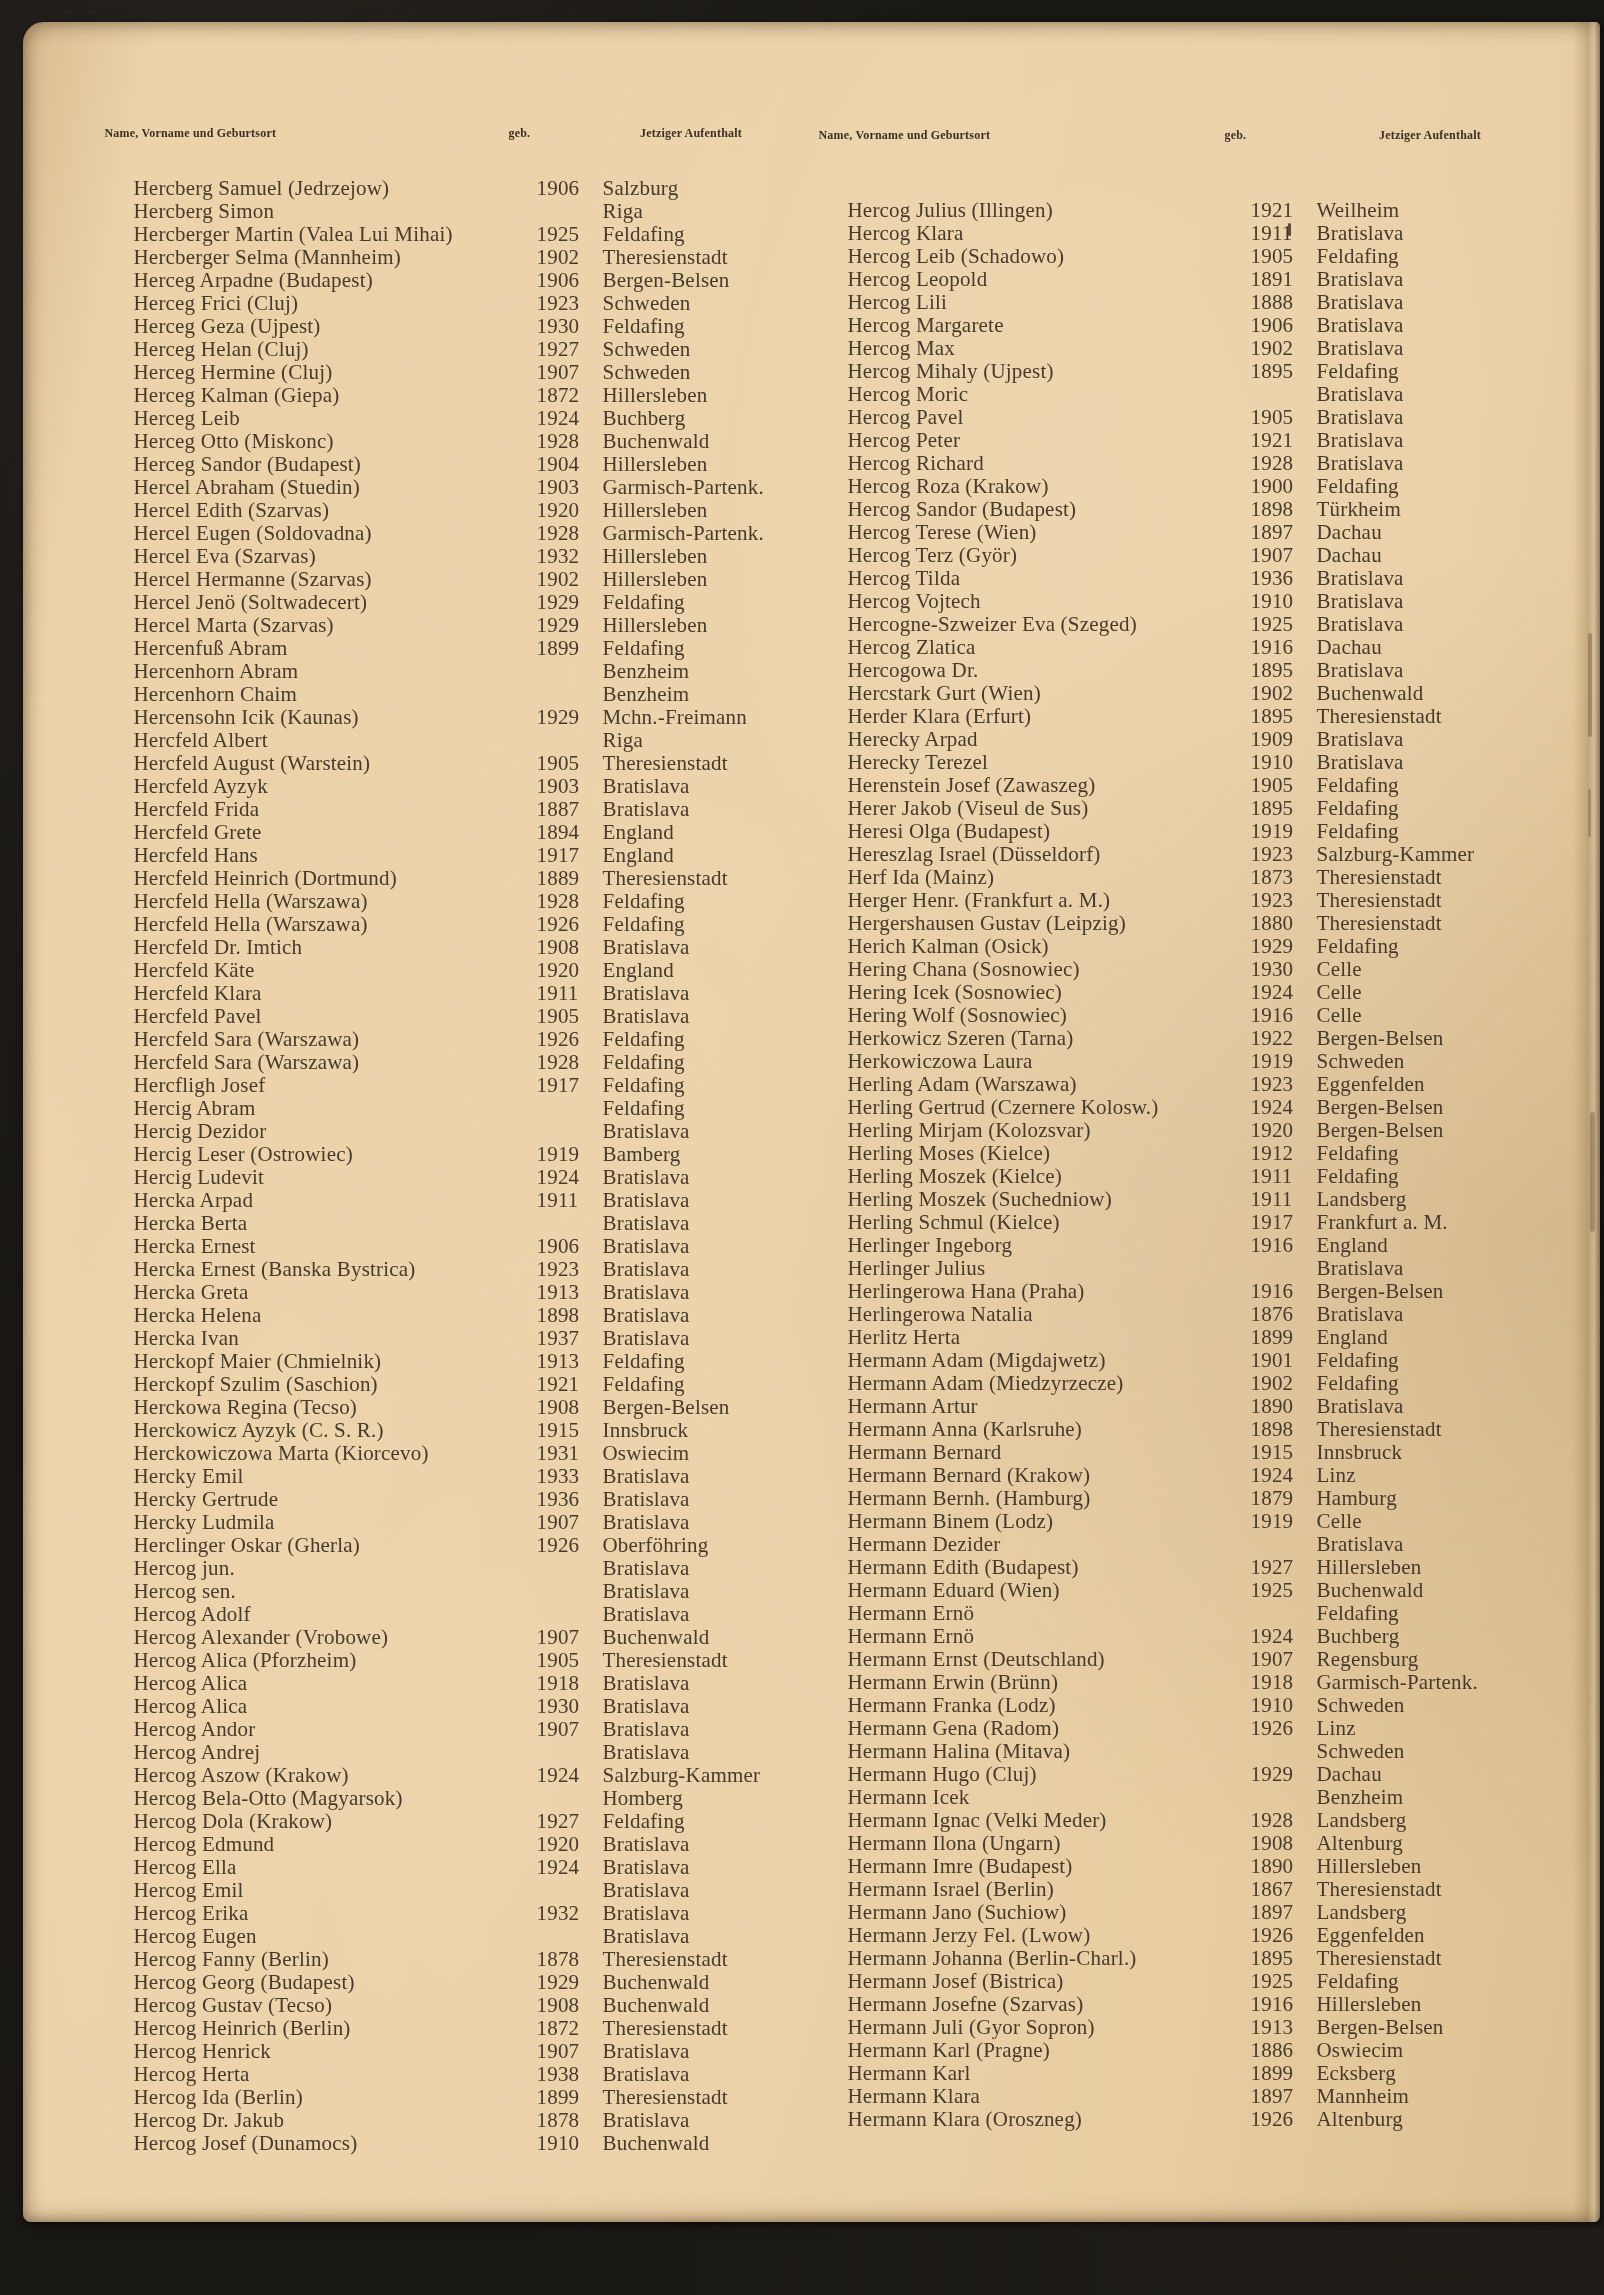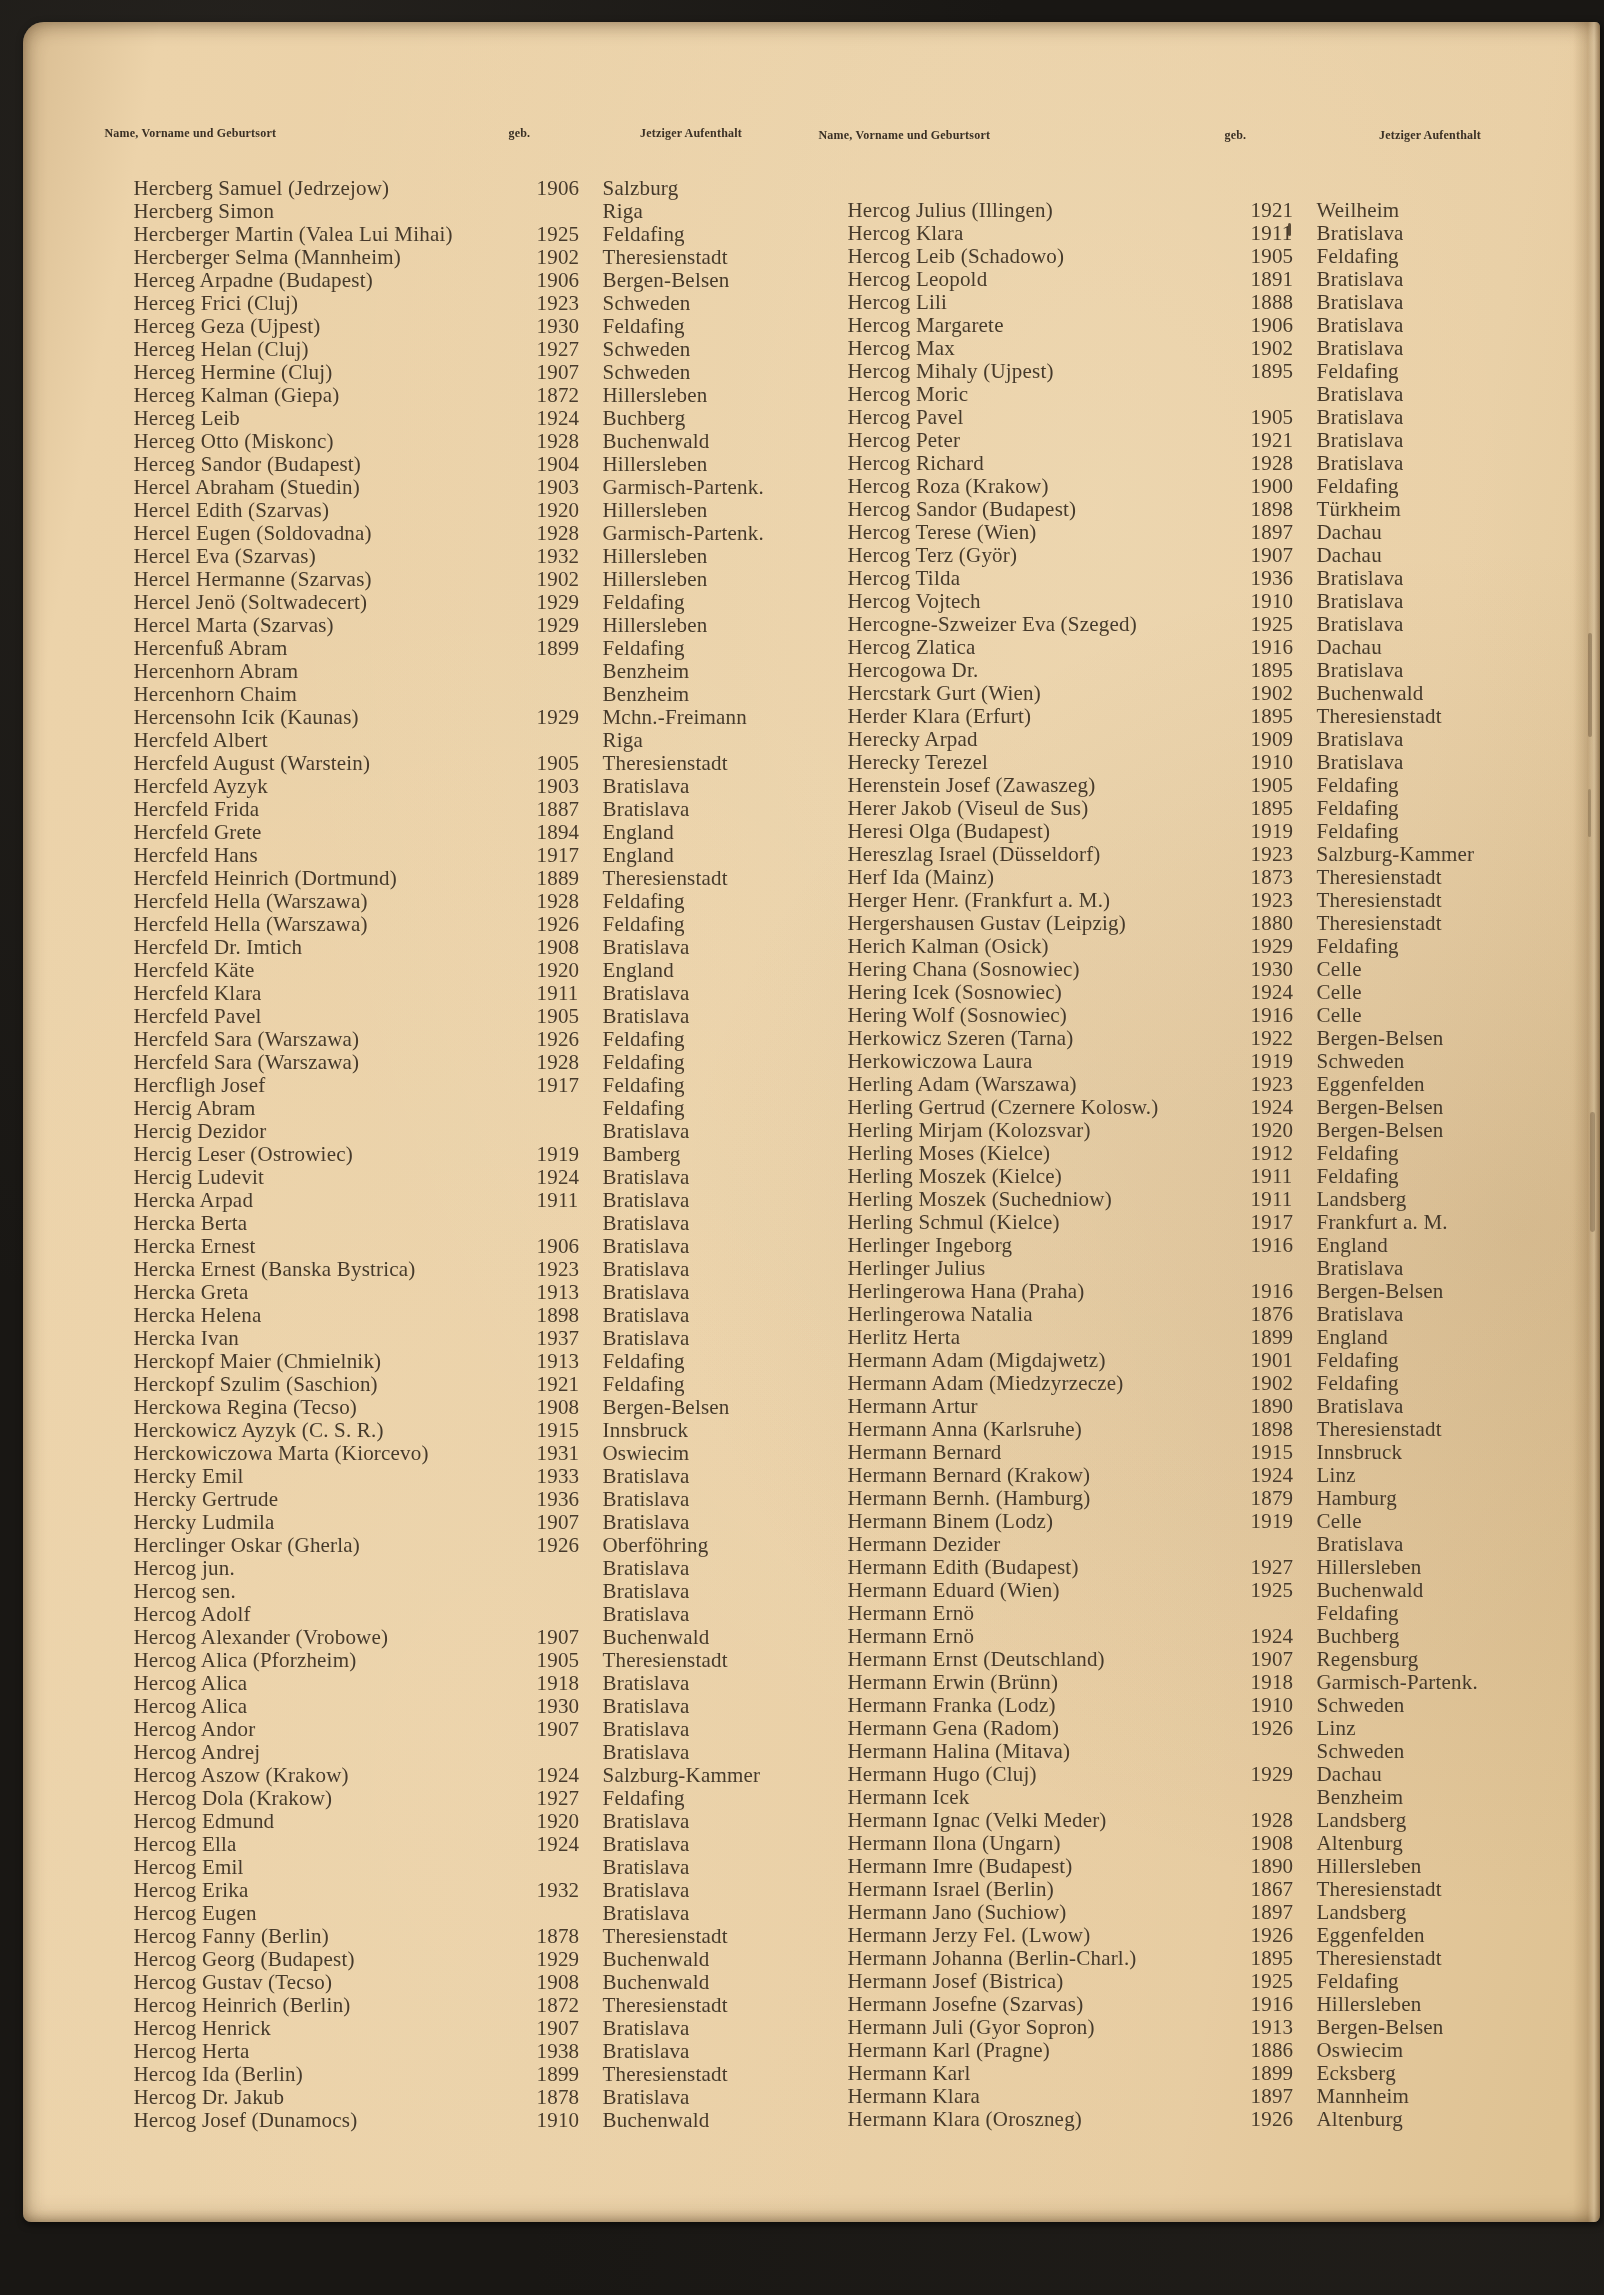--- a/index.html
+++ b/index.html
@@ -431,20 +431,25 @@
         <span class="c-name">Hercog Andrej</span>
         <span class="c-geb"></span>
         <span class="c-ort">Bratislava</span>
       </div>
       <div class="row">
         <span class="c-name">Hercog Aszow (Krakow)</span>
         <span class="c-geb">1924</span>
         <span class="c-ort">Salzburg-Kammer</span>
       </div>
       <div class="row">
+        <span class="c-name">Hercog Bela-Otto (Magyarsok)</span>
+        <span class="c-geb"></span>
+        <span class="c-ort">Homberg</span>
+      </div>
+      <div class="row">
         <span class="c-name">Hercog Dola (Krakow)</span>
         <span class="c-geb">1927</span>
         <span class="c-ort">Feldafing</span>
       </div>
       <div class="row">
         <span class="c-name">Hercog Edmund</span>
         <span class="c-geb">1920</span>
         <span class="c-ort">Bratislava</span>
       </div>
       <div class="row">

